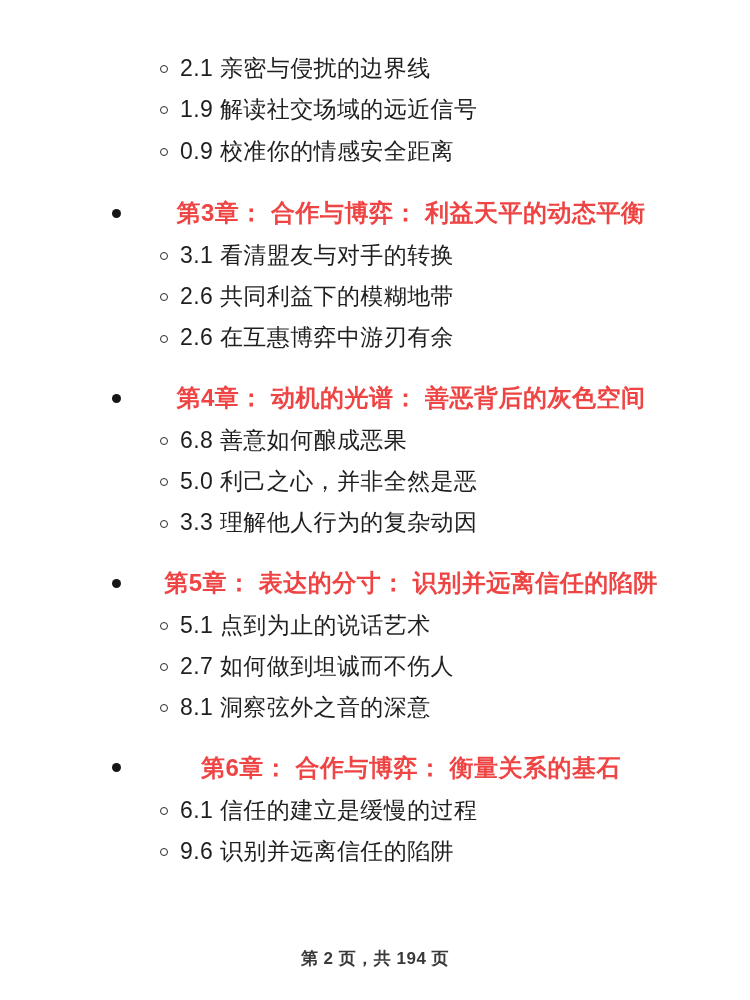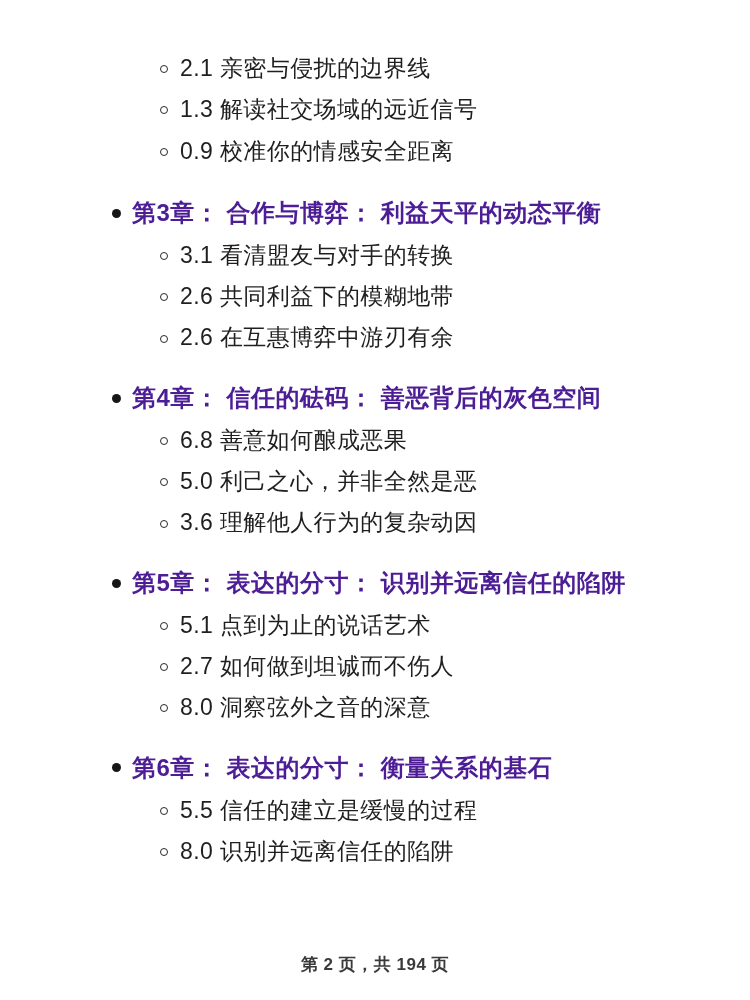--- a/index.html
+++ b/index.html
@@ -28,21 +28,22 @@
   }
   
   .chapter {
     position: relative;
     margin: 0 0 6px 0;
     padding-left: 72px;
     font-size: 24px;
     line-height: 1.55;
     font-weight: 700;
     letter-spacing: 0.5px;
-    color: #4c1d95;
+    color: #ef4444;
+    text-align: center;
   }
   .chapter .bullet {
     position: absolute;
     left: 52px;
     top: 0.62em;
     width: 9px;
     height: 9px;
     border-radius: 50%;
     background: #161616;
   }
@@ -79,21 +80,21 @@
   .chapter-group.first-group .sublist {
     margin-bottom: 24px;
   }
   .spacer-top {
     height: 10px;
   }
   .footer {
     position: absolute;
     left: 0;
     right: 0;
-    bottom: 24px;
+    bottom: 30px;
     text-align: center;
     font-size: 17px;
     font-weight: 700;
     color: #3a3a3a;
     letter-spacing: 0.5px;
   }
 </style>
 </head>
 <body>
 
@@ -104,21 +105,21 @@
   <div class="toc">
 
     <div class="chapter-group first-group">
       <ul class="sublist">
         <li class="section">
           <span class="bullet-hollow"></span>
           <span>2.1 亲密与侵扰的边界线</span>
         </li>
         <li class="section">
           <span class="bullet-hollow"></span>
-          <span>1.3 解读社交场域的远近信号</span>
+          <span>1.9 解读社交场域的远近信号</span>
         </li>
         <li class="section">
           <span class="bullet-hollow"></span>
           <span>0.9 校准你的情感安全距离</span>
         </li>
       </ul>
     </div>
 
     <div class="chapter-group">
       <div class="chapter">
@@ -137,72 +138,72 @@
         <li class="section">
           <span class="bullet-hollow"></span>
           <span>2.6 在互惠博弈中游刃有余</span>
         </li>
       </ul>
     </div>
 
     <div class="chapter-group">
       <div class="chapter">
         <span class="bullet"></span>
-        <span>第4章： 信任的砝码： 善恶背后的灰色空间</span>
+        <span>第4章： 动机的光谱： 善恶背后的灰色空间</span>
       </div>
       <ul class="sublist">
         <li class="section">
           <span class="bullet-hollow"></span>
           <span>6.8 善意如何酿成恶果</span>
         </li>
         <li class="section">
           <span class="bullet-hollow"></span>
           <span>5.0 利己之心，并非全然是恶</span>
         </li>
         <li class="section">
           <span class="bullet-hollow"></span>
-          <span>3.6 理解他人行为的复杂动因</span>
+          <span>3.3 理解他人行为的复杂动因</span>
         </li>
       </ul>
     </div>
 
     <div class="chapter-group">
       <div class="chapter">
         <span class="bullet"></span>
         <span>第5章： 表达的分寸： 识别并远离信任的陷阱</span>
       </div>
       <ul class="sublist">
         <li class="section">
           <span class="bullet-hollow"></span>
           <span>5.1 点到为止的说话艺术</span>
         </li>
         <li class="section">
           <span class="bullet-hollow"></span>
           <span>2.7 如何做到坦诚而不伤人</span>
         </li>
         <li class="section">
           <span class="bullet-hollow"></span>
-          <span>8.0 洞察弦外之音的深意</span>
-        </li>
-      </ul>
-    </div>
-
-    <div class="chapter-group">
-      <div class="chapter">
-        <span class="bullet"></span>
-        <span>第6章： 表达的分寸： 衡量关系的基石</span>
-      </div>
-      <ul class="sublist">
-        <li class="section">
-          <span class="bullet-hollow"></span>
-          <span>5.5 信任的建立是缓慢的过程</span>
-        </li>
-        <li class="section">
-          <span class="bullet-hollow"></span>
-          <span>8.0 识别并远离信任的陷阱</span>
+          <span>8.1 洞察弦外之音的深意</span>
+        </li>
+      </ul>
+    </div>
+
+    <div class="chapter-group">
+      <div class="chapter">
+        <span class="bullet"></span>
+        <span>第6章： 合作与博弈： 衡量关系的基石</span>
+      </div>
+      <ul class="sublist">
+        <li class="section">
+          <span class="bullet-hollow"></span>
+          <span>6.1 信任的建立是缓慢的过程</span>
+        </li>
+        <li class="section">
+          <span class="bullet-hollow"></span>
+          <span>9.6 识别并远离信任的陷阱</span>
         </li>
       </ul>
     </div>
 
   </div>
 
   <div class="footer">
     <span>第 2 页，共 194 页</span>
   </div>
 

